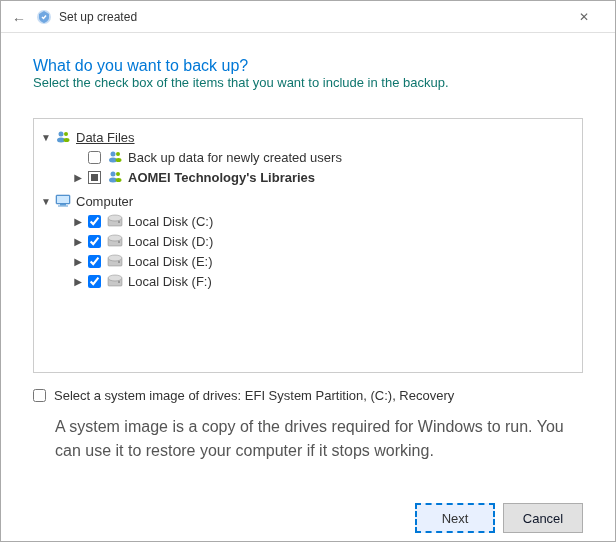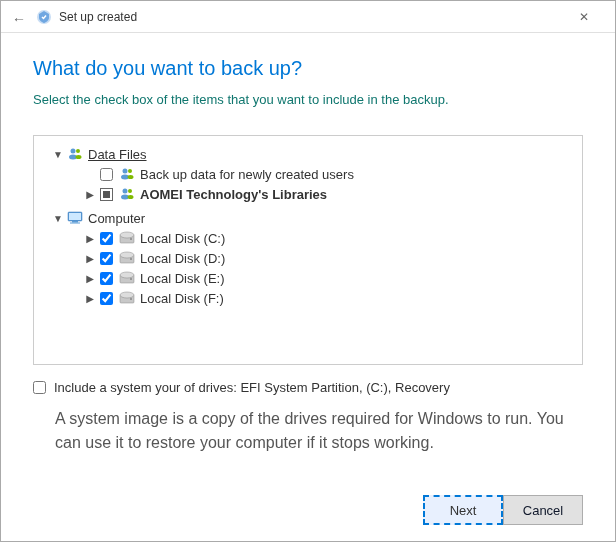--- a/index.html
+++ b/index.html
@@ -66,35 +66,35 @@
       color: #666;
     }
     .content {
       flex: 1;
       padding: 24px 32px 16px 32px;
       display: flex;
       flex-direction: column;
       overflow: hidden;
     }
     .page-title {
-      font-size: 20px;
+      font-size: 16px;
       color: #0078d7;
       font-weight: 300;
-      margin-bottom: 12px;
+      margin-bottom: 0;
     }
     .page-subtitle {
       font-size: 13px;
       color: #0f766e;
       margin-bottom: 28px;
     }
     .tree-box {
       border: 1px solid #ccc;
       flex: 1;
       overflow-y: auto;
-      padding: 8px 16px;
+      padding: 8px 4px;
       margin-bottom: 14px;
       min-height: 0;
     }
     .tree-item {
       display: flex;
       align-items: center;
       padding: 2px 0;
       font-size: 13px;
       color: #333;
     }
@@ -171,21 +171,22 @@
       margin-left: 22px;
       font-size: 16px;
       color: #555;
       margin-bottom: 16px;
       line-height: 1.5;
     }
     .footer {
       display: flex;
       justify-content: flex-end;
       align-items: flex-start;
-      padding: 8px 32px 16px 32px;
+      padding: 8px 32px 8px 32px;
+      gap: 8px;
       flex-shrink: 0;
     }
     .btn {
       min-width: 80px;
       height: 30px;
       padding: 0 16px;
       font-size: 13px;
       cursor: pointer;
       border: 1px solid #adadad;
       background: #e1e1e1;
@@ -342,21 +343,21 @@
           </svg>
         </span>
         <span class="label">Local Disk (F:)</span>
       </div>
 
     </div>
 
     <div class="system-image-row">
       <input type="checkbox" style="margin-top: 2px;">
       <span class="system-image-text">
-        <span>Include a system your of drives:</span>
+        <span>Select a system image of drives:</span>
         <span>EFI System Partition, (C:), Recovery</span>
       </span>
     </div>
     <div class="system-image-desc">A system image is a copy of the drives required for Windows to run. You can use it to restore your computer if it stops working.</div>
 
   </div>
 
   <div class="footer">
     <button class="btn btn-next">Next</button>
     <button class="btn">Cancel</button>

